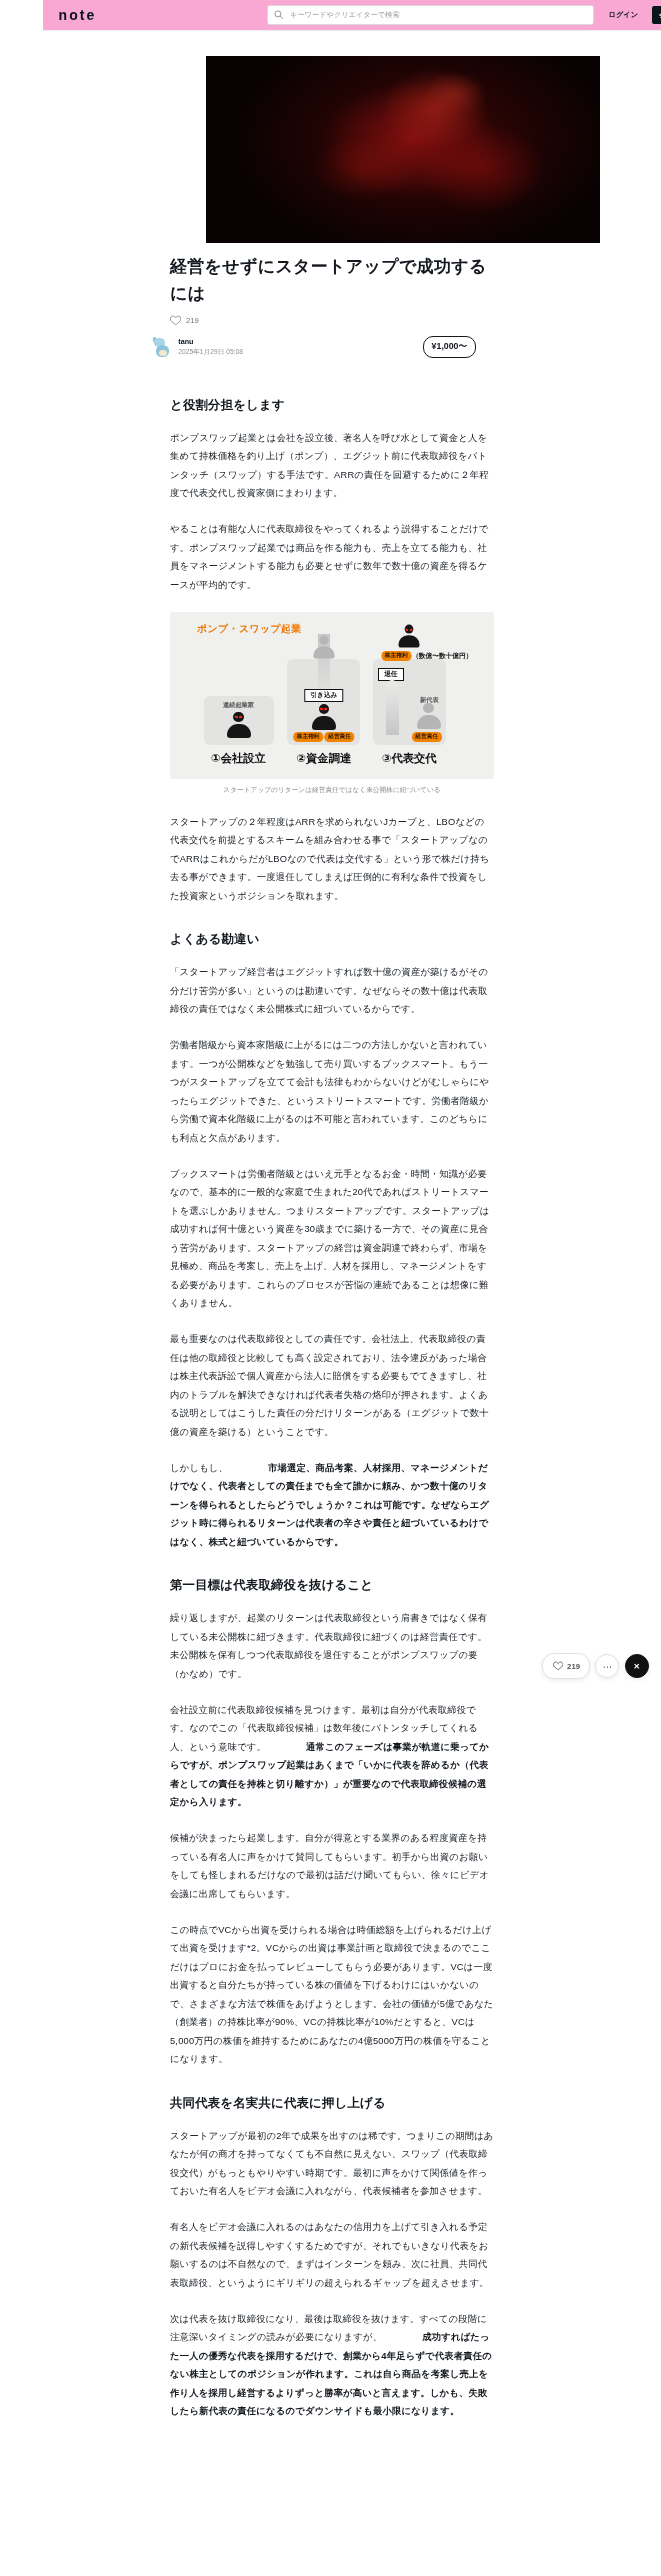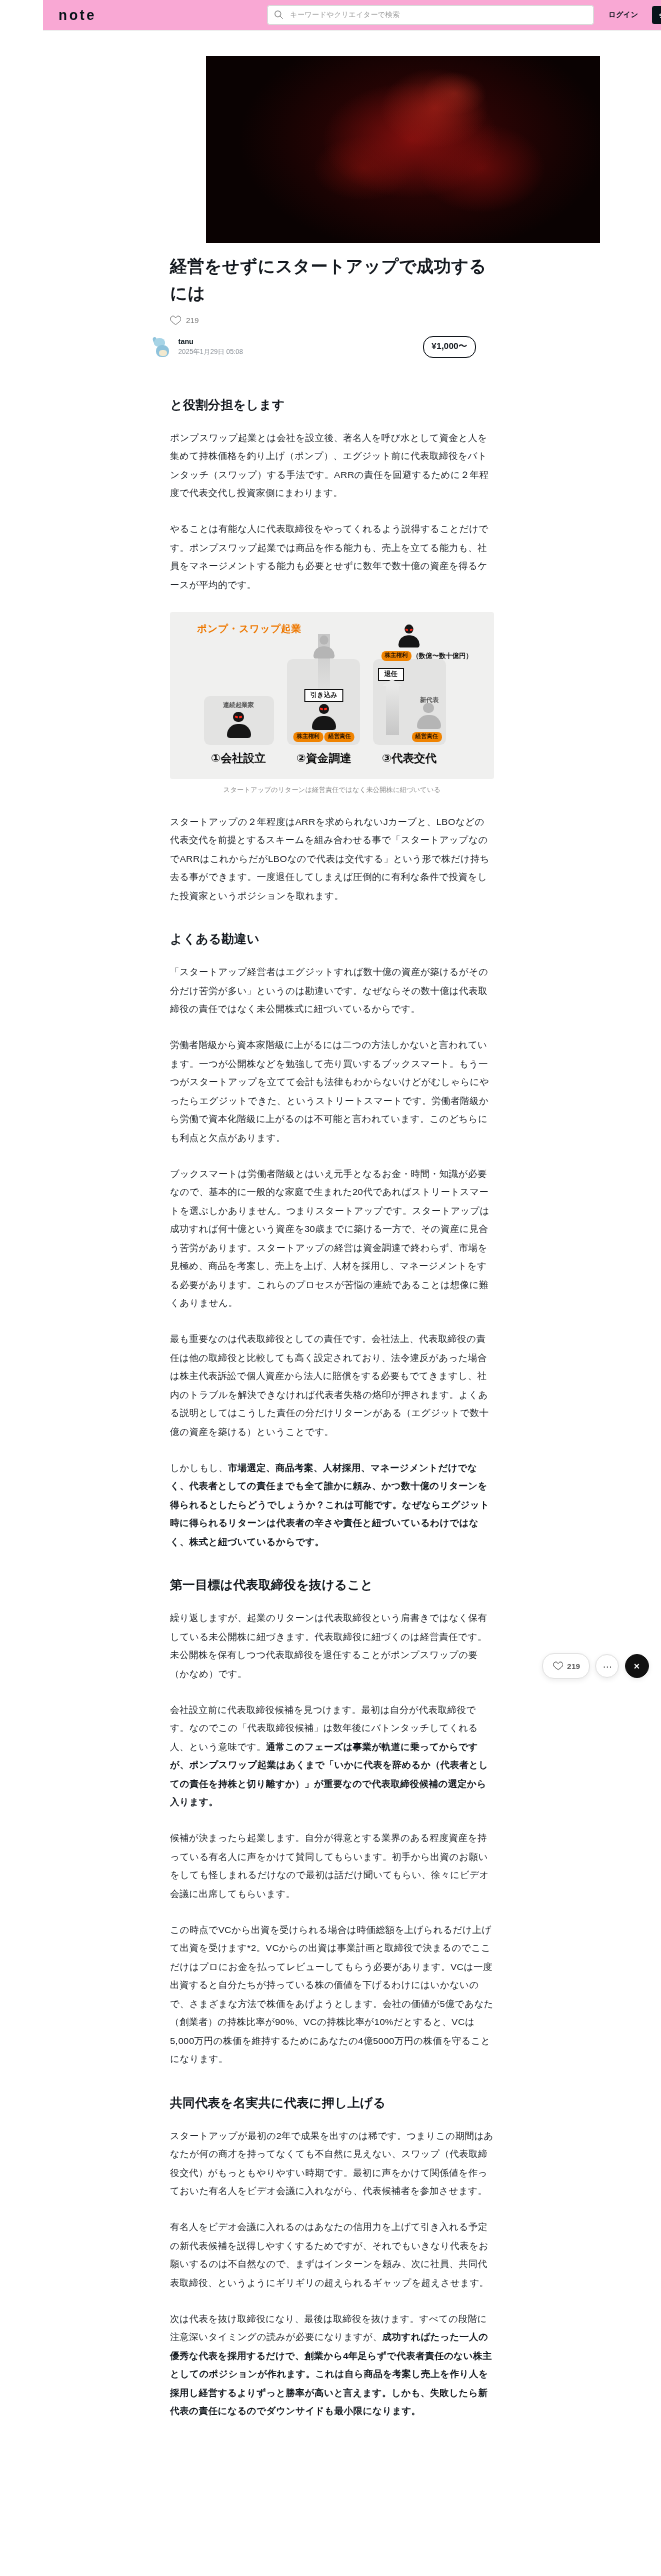--- a/index.html
+++ b/index.html
@@ -44,21 +44,21 @@
   .author-name{font-size:7.2px;font-weight:700;color:#08131a;line-height:9.8px;cursor:pointer;}
   .author-date{font-size:6.7px;color:#8a9097;line-height:9.8px;}
   .price-btn{border:1px solid #14191f;background:#fff;border-radius:10px;padding:4.1px 7.7px;font-size:8.8px;
              font-weight:700;color:#14191f;cursor:pointer;font-family:inherit;}
 
   
   #article-body{position:absolute;left:170px;top:397px;width:324px;}
   #article-body h2{font-size:12.4px;line-height:17.5px;margin:26px 0 14.4px;font-weight:700;color:#14191f;letter-spacing:0.2px;}
   #article-body h2:first-child{margin-top:0;}
   #article-body p{font-size:9.3px;line-height:18.5px;margin:0 0 17.5px;letter-spacing:0.2px;color:#14191f;}
-  #article-body .bold{font-weight:700;}
+  #article-body .bold{font-weight:700;margin-left:40px;}
 
   
   .diagram-block{margin:0 0 17.5px;}
   .diagram{position:relative;width:324px;height:167px;background:#f0f0ef;border-radius:2.1px;}
   .dg-title{position:absolute;left:27px;top:11.3px;font-size:9.8px;font-weight:700;color:#ee7800;letter-spacing:0.5px;}
   .dg-cols{position:absolute;left:32px;top:9.3px;height:145px;display:flex;gap:12.4px;align-items:flex-end;}
   .dg-col{display:flex;flex-direction:column;justify-content:flex-end;align-items:center;width:73px;}
   .dg-box{background:#e3e3e2;border-radius:6.2px;position:relative;}
   .dg-box-short{width:70px;height:49px;display:flex;flex-direction:column;align-items:center;}
   .dg-box-tall{width:73px;height:86px;}

